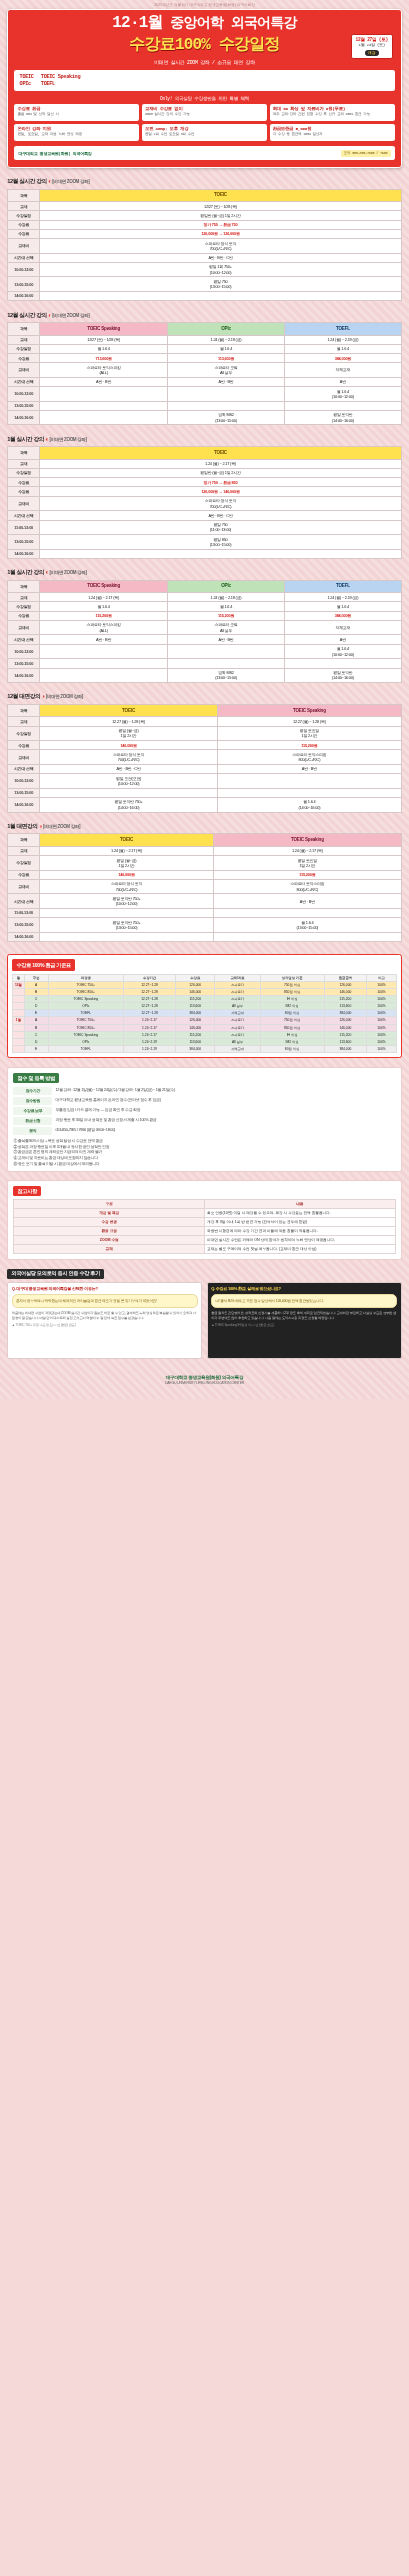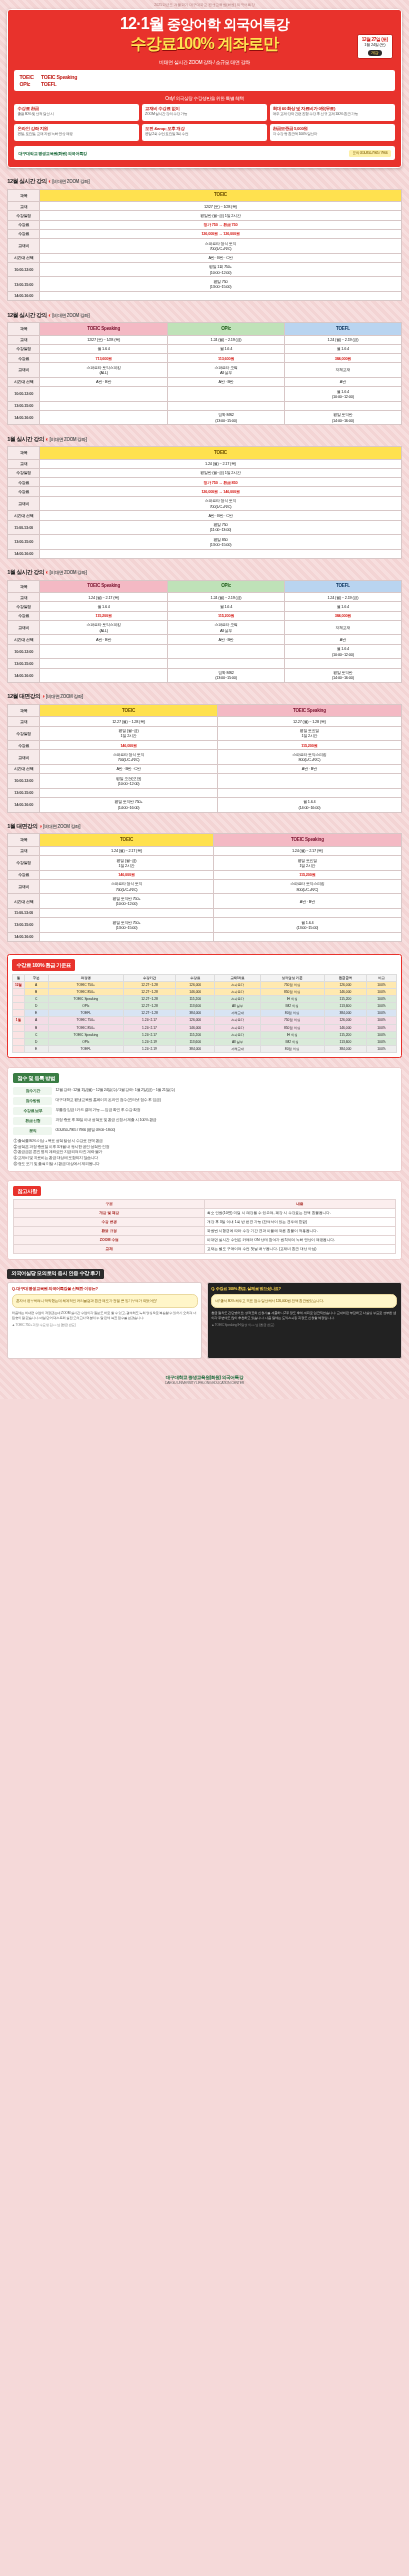--- a/index.html
+++ b/index.html
@@ -15,20 +15,21 @@
 
   
   .hero {
     margin: 0 7.2px;
     background: #e8322c;
     border: 1.5px solid #fff;
     border-radius: 3.1px;
     padding: 5.2px 6.2px 7.2px;
     position: relative;
     box-shadow: 0 1px 3.1px rgba(0,0,0,.25);
+    font-family: Liberation Mono, monospace;
   }
   .hero-title-1 {
     color: #fff; font-size: 14px; font-weight: bold; letter-spacing: -0.8px;
     text-align: center; line-height: 1.1;
   }
   .hero-title-1 .big { font-size: 16px; }
   .hero-title-2 {
     color: #ffe14f; font-size: 16px; font-weight: bold; letter-spacing: -0.8px;
     text-align: center; margin-top: 1px; text-shadow: 0.5px 0.5px 0 #8e0f0c;
   }
@@ -178,21 +179,21 @@
 
 <div class="page">
 
   <div class="topnote">2025학년도 겨울학기 대구대학교 평생교육원(화원) 외국어특강</div>
 
   <div class="hero">
     <div class="hero-title-1">
       <span class="big">12·1월</span>
       <span>중앙어학 외국어특강</span>
     </div>
-    <div class="hero-title-2">수강료100% 계좌로만</div>
+    <div class="hero-title-2">수강료100% 수강일정</div>
 
     <div class="hero-date-box">
       <div class="d">12월 27일 (토)</div>
       <div class="d2">1월 24일 (토)</div>
       <div class="hero-date-badge">개강</div>
     </div>
 
     <div class="hero-sub">비대면 실시간 ZOOM 강좌 / 소규모 대면 강좌</div>
 
     <div class="course-pills">

